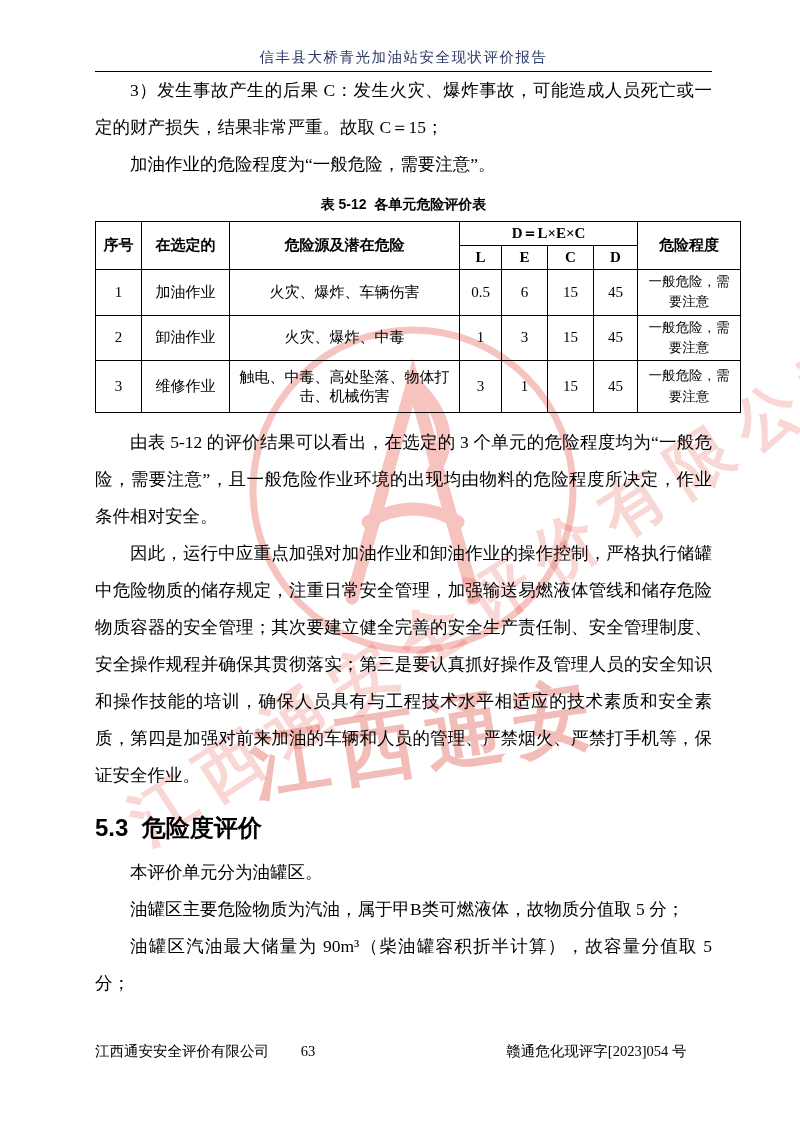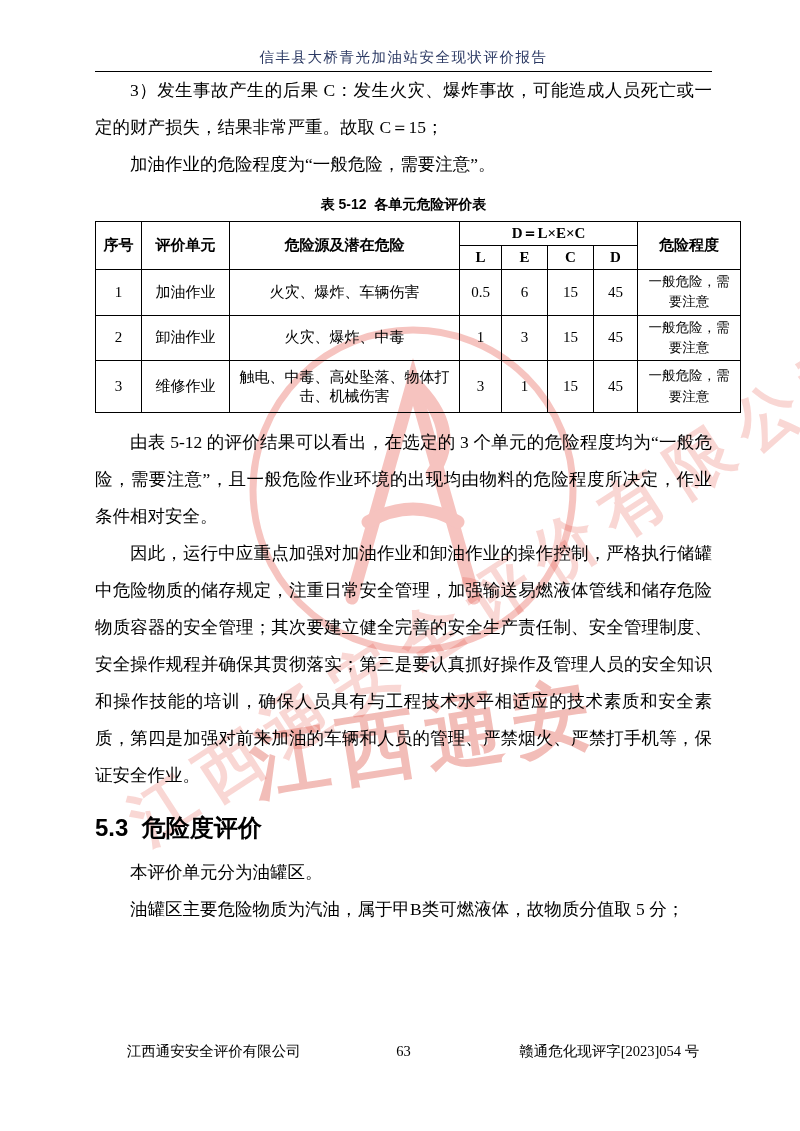--- a/index.html
+++ b/index.html
@@ -42,23 +42,23 @@
   p.after-table { margin-top:11px; }
   h2.section-heading {
     margin:18px 0 10px 0; font-size:24px; font-weight:bold; color:#000;
     font-family:"Liberation Sans","DejaVu Sans",sans-serif; white-space:pre-wrap;
   }
   
   .footer {
     position:absolute; z-index:1; left:95px; right:88px; top:1042px;
     display:flex; align-items:baseline; font-size:14.5px;
   }
-  .footer .f-left  { flex:1; text-align:right; }
-  .footer .f-center{ flex:1; text-align:center; }
-  .footer .f-right { flex:1; text-align:center; }
+  .footer .f-left  { flex:1; text-align:left; }
+  .footer .f-center{ flex:1; }
+  .footer .f-right { flex:1; text-align:left; }
 </style>
 </head>
 <body>
 
 <div class="page">
 
   <div class="watermark">
     <svg width="800" height="1131" viewBox="0 0 800 1131">
       <circle cx="413" cy="490" r="160" fill="none" stroke="#e23b2e" stroke-width="7" opacity="0.30"></circle>
       <g stroke="#e23b2e" fill="none" opacity="0.30" stroke-width="13" stroke-linecap="round">
@@ -89,21 +89,21 @@
           <col style="width:230px">
         <col style="width:42px">
           <col style="width:46px">
           <col style="width:46px">
           <col style="width:44px">
         <col style="width:103px">
       </colgroup>
       <thead>
         <tr>
           <th rowspan="2">序号</th>
-          <th rowspan="2">评价单元</th>
+          <th rowspan="2">在选定的</th>
           <th rowspan="2">危险源及潜在危险</th>
           <th colspan="4">D＝L×E×C</th>
           <th rowspan="2">危险程度</th>
         </tr>
         <tr>
           <th>L</th>
           <th>E</th>
           <th>C</th>
           <th>D</th>
         </tr>
@@ -142,20 +142,21 @@
       </tbody>
     </table>
 
     <p class="para after-table">由表 5-12 的评价结果可以看出，在选定的 3 个单元的危险程度均为“一般危险，需要注意”，且一般危险作业环境的出现均由物料的危险程度所决定，作业条件相对安全。</p>
     <p class="para">因此，运行中应重点加强对加油作业和卸油作业的操作控制，严格执行储罐中危险物质的储存规定，注重日常安全管理，加强输送易燃液体管线和储存危险物质容器的安全管理；其次要建立健全完善的安全生产责任制、安全管理制度、安全操作规程并确保其贯彻落实；第三是要认真抓好操作及管理人员的安全知识和操作技能的培训，确保人员具有与工程技术水平相适应的技术素质和安全素质，第四是加强对前来加油的车辆和人员的管理、严禁烟火、严禁打手机等，保证安全作业。</p>
 
     <h2 class="section-heading">5.3  危险度评价</h2>
 
     <p class="para">本评价单元分为油罐区。</p>
     <p class="para">油罐区主要危险物质为汽油，属于甲B类可燃液体，故物质分值取 5 分；</p>
+    <p class="para">油罐区汽油最大储量为 90m³（柴油罐容积折半计算），故容量分值取 5 分；</p>
 
   </div>
 
   <div class="footer">
     <span class="f-left">江西通安安全评价有限公司</span>
     <span class="f-center">63</span>
     <span class="f-right">赣通危化现评字[2023]054 号</span>
   </div>
 
 </div>

